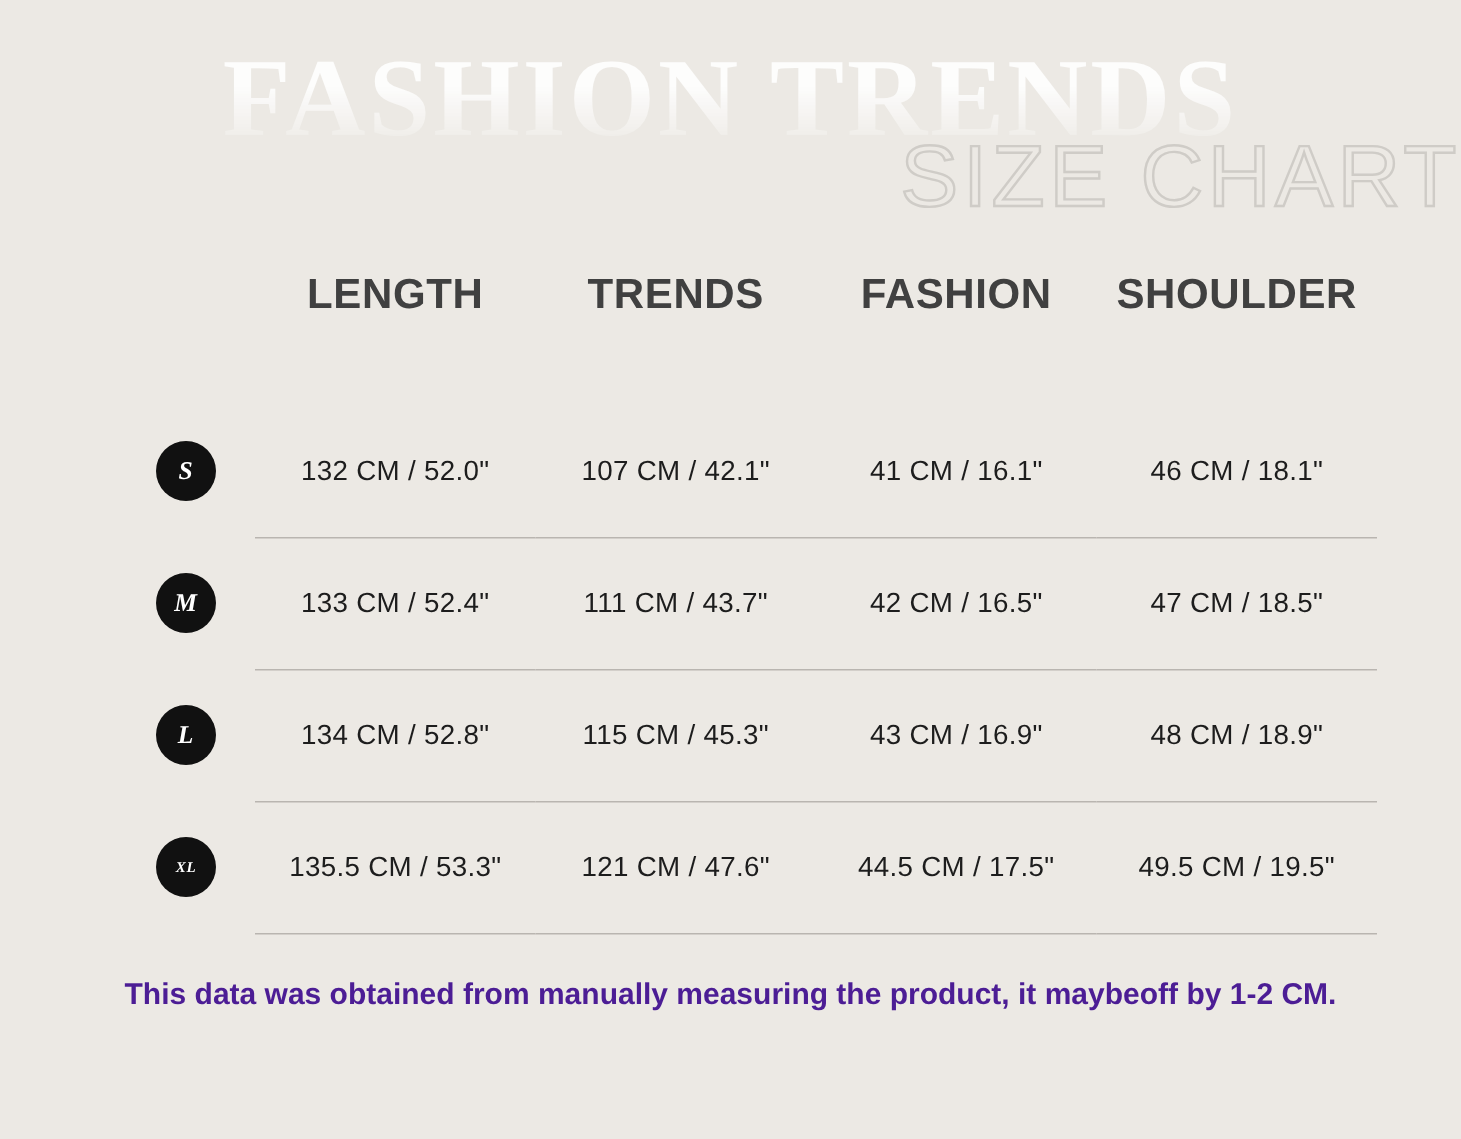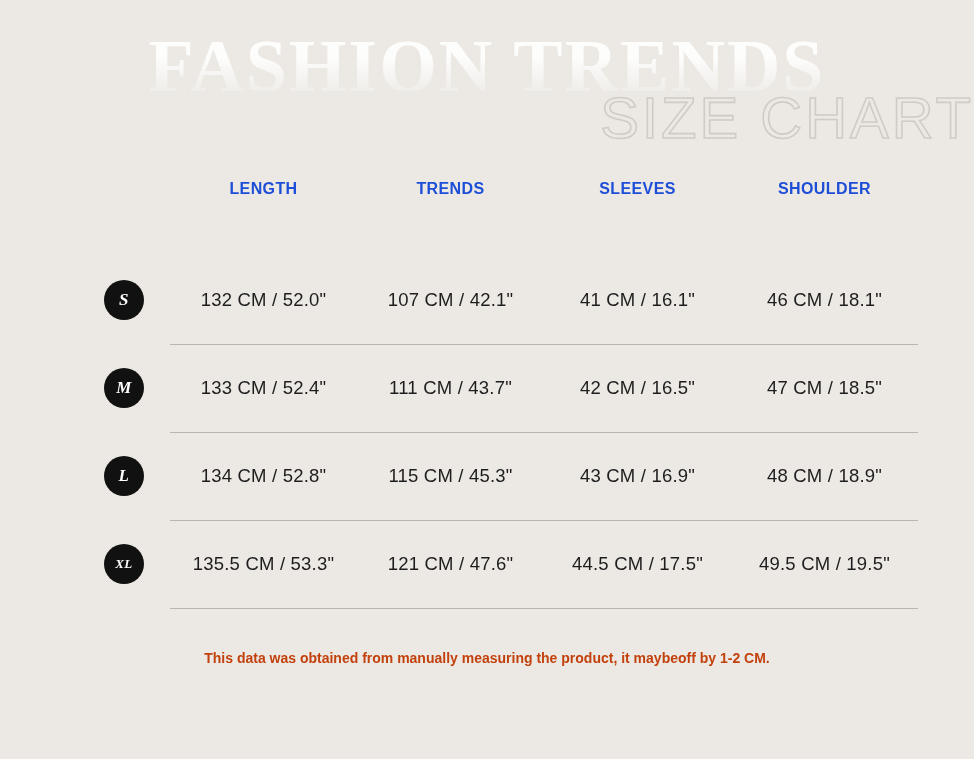--- a/index.html
+++ b/index.html
@@ -67,23 +67,23 @@
     width: 840px;
   }
 
   table.size-table {
     width: 840px;
     border-collapse: collapse;
     table-layout: fixed;
   }
 
   table.size-table th.col-head {
-    font-size: 16px;
-    font-weight: 700;
-    color: #1d4ed8;
+    font-size: 28px;
+    font-weight: 700;
+    color: #404040;
     padding: 0 0 58px 0;
     text-align: center;
     letter-spacing: 0.4px;
   }
 
   table.size-table th.badge-col {
     width: 92px;
     padding: 0;
   }
 
@@ -113,53 +113,53 @@
     color: #ffffff;
     display: inline-flex;
     align-items: center;
     justify-content: center;
     font-size: 17px;
     font-weight: 700;
     font-family: "Liberation Serif", serif;
     font-style: italic;
     letter-spacing: 0.5px;
   }
-  .badge.xl { font-size: 13px; }
+  .badge.xl { font-size: 10px; }
 
   
   .footnote {
     position: absolute;
     top: 648px;
     left: 0;
     width: 974px;
     text-align: center;
-    font-size: 14px;
-    font-weight: 700;
-    color: #c2410c;
+    font-size: 20px;
+    font-weight: 700;
+    color: #4c1d95;
     line-height: 1.55;
     padding: 0 80px;
   }
 </style>
 </head>
 <body>
 
 <div class="page">
 
   <div class="watermark">FASHION TRENDS</div>
 
   <div class="title-outline">SIZE CHART</div>
 
   <div class="chart">
     <table class="size-table">
       <thead>
         <tr>
           <th class="col-head badge-col"></th>
           <th class="col-head">LENGTH</th>
           <th class="col-head">TRENDS</th>
-          <th class="col-head">SLEEVES</th>
+          <th class="col-head">FASHION</th>
           <th class="col-head">SHOULDER</th>
         </tr>
       </thead>
       <tbody>
 
         <tr>
           <td class="badge-cell">
             <span class="badge">S</span>
           </td>
           <td class="cell-val">132 CM /  52.0"</td>

